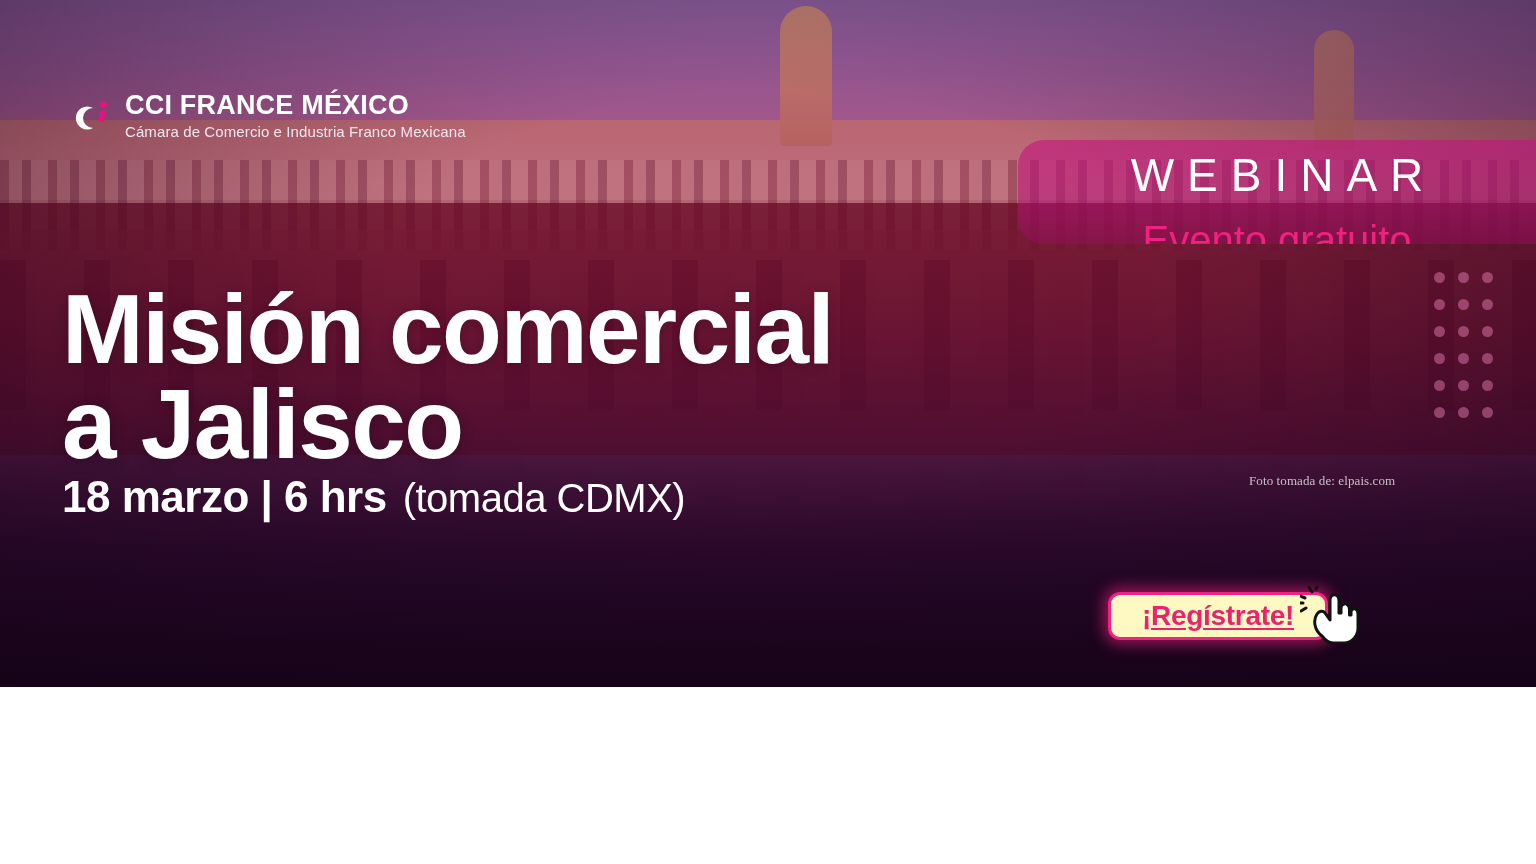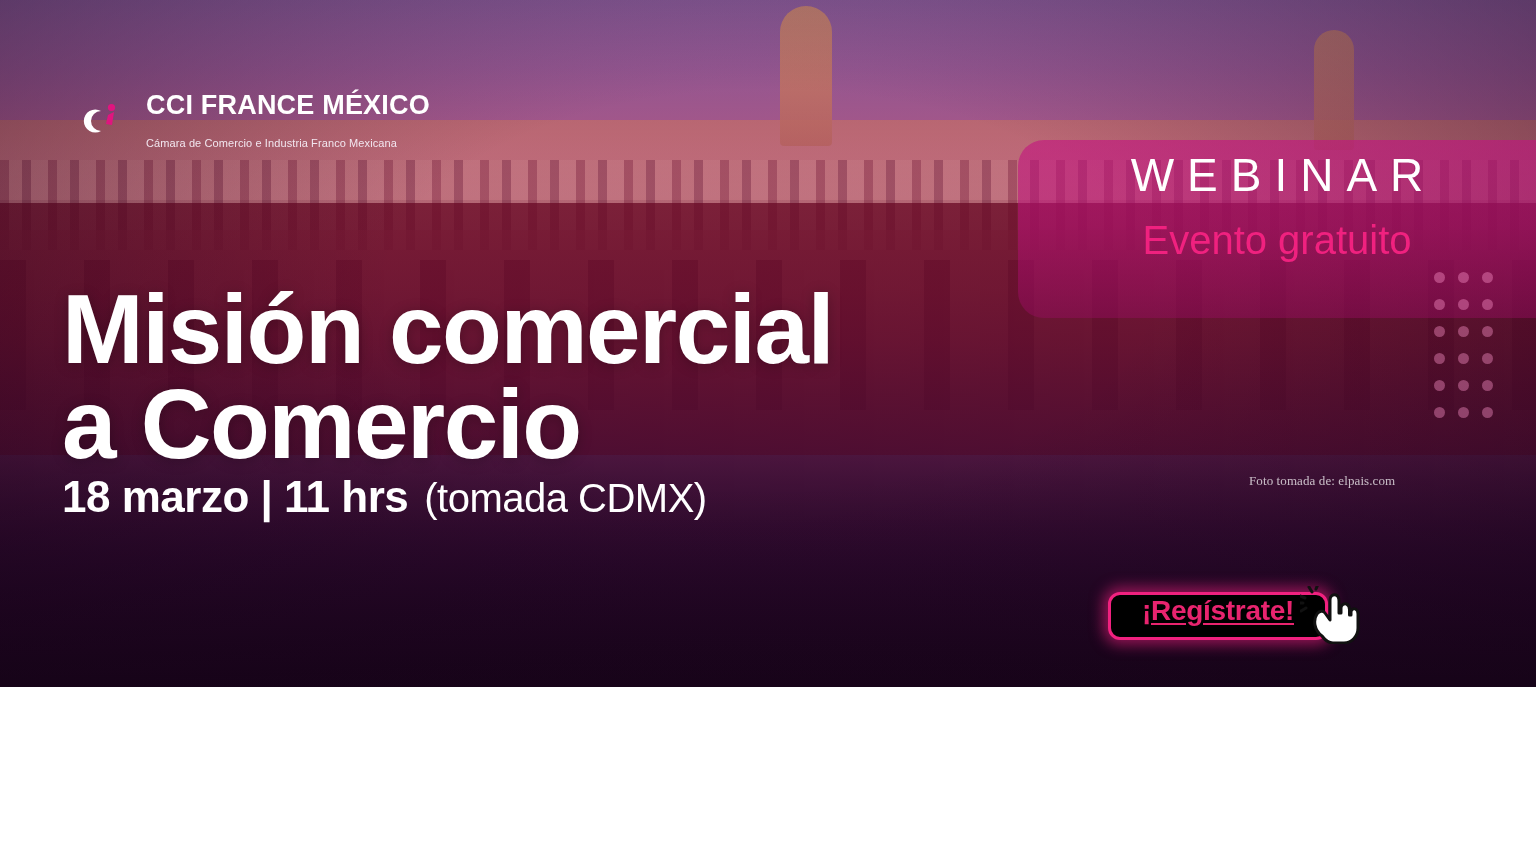--- a/index.html
+++ b/index.html
@@ -136,51 +136,50 @@
   }
   .vignette {
     position: absolute; inset: 0;
     background: radial-gradient(ellipse at 50% 42%, rgba(0,0,0,0) 35%, rgba(20,2,22,0.45) 100%);
     pointer-events: none;
   }
 
   
   .cci-logo {
     position: absolute;
-    left: 68px;
+    left: 60px;
     top: 92px;
     display: flex;
-    align-items: center;
-    gap: 26px;
+    gap: 13px;
   }
   .cci-mark { width: 52px; height: 52px; flex: 0 0 auto; }
   .cci-words { display: flex; flex-direction: column; line-height: 1; }
   .cci-title {
     color: #ffffff;
     font-size: 27px;
     font-weight: bold;
     letter-spacing: 0.2px;
     white-space: nowrap;
   }
   .cci-sub {
     color: #f2e6ef;
-    font-size: 11px;
+    font-size: 15px;
     font-weight: normal;
     letter-spacing: 0.1px;
-    margin-top: 19px;
+    margin-top: 5px;
     white-space: nowrap;
   }
 
   
   .webinar-block {
     position: absolute;
     left: 1018px;
     top: 140px;
     width: 518px;
-    height: 178px;
+    height: 104px;
     border-radius: 26px 0 0 26px;
     background: linear-gradient(180deg, rgba(196,18,128,0.60) 0%, rgba(186,16,120,0.55) 48%, rgba(150,12,96,0.45) 100%);
     overflow: hidden;
   }
   .webinar-text {
     position: absolute;
     left: 0; right: 0;
     top: 8px;
     text-align: center;
     color: #ffffff;
@@ -273,26 +272,26 @@
   .register-wrap {
     position: absolute;
     left: 1108px;
     top: 592px;
     width: 220px;
     height: 48px;
   }
   .register-btn {
     position: absolute;
     inset: 0;
-    background: #000000;
+    background: #fef9c3;
     border: 3px solid #f0217f;
     border-radius: 12px;
     box-shadow: 0 0 14px 5px rgba(240,33,127,0.55);
     display: flex;
-    align-items: flex-start;
+    align-items: center;
     justify-content: center;
     cursor: pointer;
   }
   .register-label {
     color: #e8246f;
     font-size: 28px;
     font-weight: bold;
     text-decoration: underline;
     text-underline-offset: 3px;
     letter-spacing: -0.3px;
@@ -370,24 +369,24 @@
         <i></i>
       <i></i>
         <i></i>
         <i></i>
       <i></i>
         <i></i>
         <i></i>
     </div>
 
     <h1 class="headline">Misión comercial
-a Comercio</h1>
+a Jalisco</h1>
 
     <div class="dateline">
-      <span class="date-main">18 marzo | 11 hrs</span>
+      <span class="date-main">18 marzo | 6 hrs</span>
       <span class="date-note">(tomada CDMX)</span>
     </div>
 
 
     <div class="photo-credit">Foto tomada de: elpais.com</div>
 
     <div class="register-wrap">
       <div class="register-btn">
         <span class="register-label">¡Regístrate!</span>
       </div>

